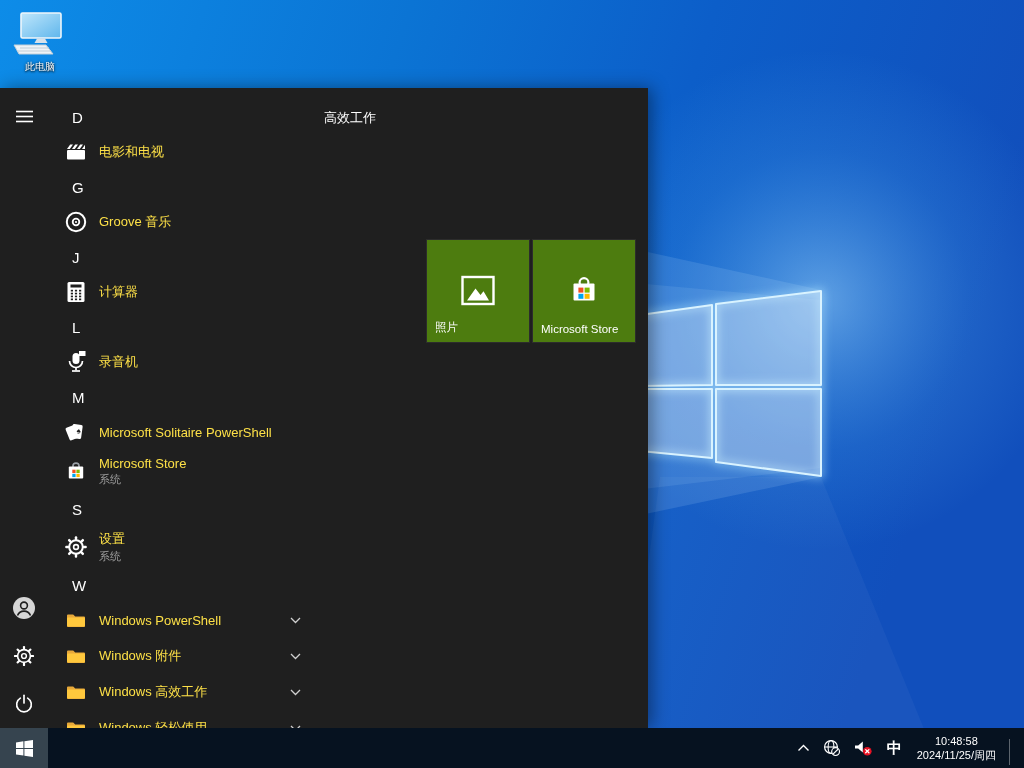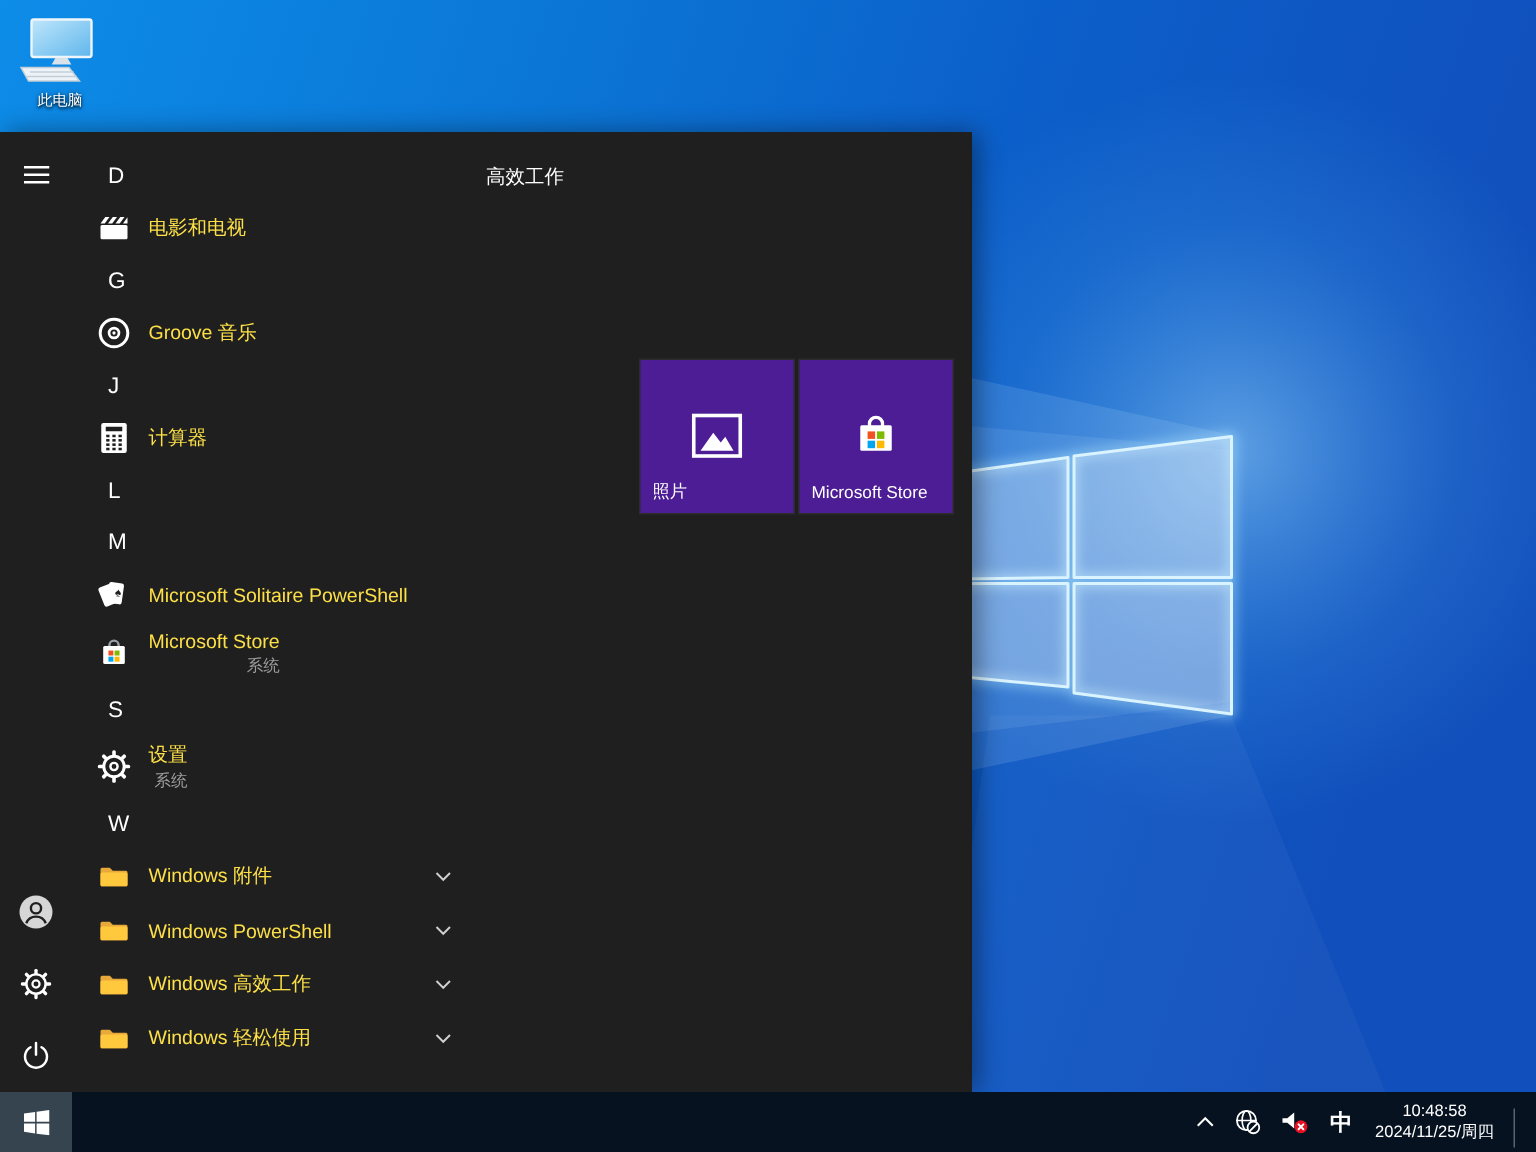--- a/index.html
+++ b/index.html
@@ -24,27 +24,27 @@
   .rail-btn.settings { top:548px; }
   .rail-btn.power  { top:596px; }
 
   .app-list { position:absolute; left:60px; top:12px; width:260px; }
   .section-letter { height:34px; display:flex; align-items:center; padding-left:12px; color:#fff; font-size:15px; cursor:pointer; }
   .app-row { position:relative; height:36px; display:flex; align-items:center; cursor:pointer; border-radius:1px; }
   .app-row.two-line { height:42px; }
   .app-icon { width:26px; height:26px; margin-left:3px; flex:0 0 26px; display:flex; align-items:center; justify-content:center; }
   .app-text { margin-left:10px; min-width:0; }
   .app-label { color:#fde047; font-size:13px; white-space:nowrap; }
-  .app-sublabel { color:#9d9d9d; font-size:11px; margin-top:1px;text-align:right; }
+  .app-sublabel { color:#9d9d9d; font-size:11px; margin-top:1px; }
   .row-chevron { position:absolute; left:228px; top:50%; transform:translateY(-50%); width:14px; height:14px; display:flex; align-items:center; justify-content:center; cursor:pointer; }
 
   .tile-area { position:absolute; left:324px; top:0; right:0; bottom:0; }
   .tile-group-title { position:absolute; left:0; top:21px; color:#fff; font-size:13px; cursor:pointer; }
   .tiles { position:absolute; left:103px; top:152px; display:flex; gap:4px; }
-  .tile { width:102px; height:102px; background:#4c1d95; position:relative; cursor:pointer; outline:1px solid rgba(255,255,255,0.06); }
+  .tile { width:102px; height:102px; background:#4d7c0f; position:relative; cursor:pointer; outline:1px solid rgba(255,255,255,0.06); }
   .tile .tile-icon { position:absolute; left:50%; top:34px; transform:translateX(-50%); }
   .tile .tile-label { position:absolute; left:8px; bottom:7px; right:4px; color:#fff; font-size:11.5px; white-space:nowrap; overflow:hidden; }
 
   
   .taskbar { position:absolute; left:0; top:728px; width:1024px; height:40px; background:#061220; display:flex; align-items:stretch; }
   .start-button { width:48px; height:40px; background:#36444f; display:flex; align-items:center; justify-content:center; cursor:pointer; }
   .taskbar-spacer { flex:1; }
   .tray { display:flex; align-items:center; gap:7px; padding-right:2px; }
   .tray-btn { height:40px; display:flex; align-items:center; justify-content:center; padding:0 3px; cursor:pointer; }
   .ime { color:#fff; font-size:15px; font-weight:bold; padding:0 4px; }
@@ -205,20 +205,34 @@
             <rect x="6.8" y="18.5" width="2.2" height="1.7" fill="#1f1f1f"></rect>
             <rect x="10.899999999999999" y="18.5" width="2.2" height="1.7" fill="#1f1f1f"></rect>
             <rect x="15" y="18.5" width="2.2" height="1.7" fill="#1f1f1f"></rect>
           </svg>
         </span>
         <div class="app-text">
           <div class="app-label">计算器</div>
         </div>
       </div>
       <div class="section-letter">L</div>
+      <div class="app-row">
+        <span class="app-icon">
+          <svg width="24" height="24" viewBox="0 0 24 24">
+      <rect x="15" y="1" width="6.5" height="5" fill="#fff"></rect>
+      <rect x="8.5" y="3" width="7" height="11" rx="3.5" fill="#fff"></rect>
+      <path d="M5.5 11 a6.5 6.5 0 0 0 13 0" fill="none" stroke="#fff" stroke-width="1.7"></path>
+      <line x1="12" y1="17.5" x2="12" y2="20.3" stroke="#fff" stroke-width="1.7"></line>
+      <line x1="8" y1="21" x2="16" y2="21" stroke="#fff" stroke-width="1.7"></line>
+          </svg>
+        </span>
+        <div class="app-text">
+          <div class="app-label">录音机</div>
+        </div>
+      </div>
       <div class="section-letter">M</div>
       <div class="app-row">
         <span class="app-icon">
           <svg width="24" height="24" viewBox="0 0 24 24">
       <rect x="3" y="6" width="10" height="13.5" rx="1.5" fill="#fff" transform="rotate(-22 8 12)"></rect>
       <rect x="8" y="4.5" width="10" height="14" rx="1.5" fill="#fff" transform="rotate(8 13 11)"></rect>
       <text x="12.6" y="13.4" font-size="8" fill="#1f1f1f" transform="rotate(8 13 11)">♠</text>
           </svg>
         </span>
         <div class="app-text">
@@ -266,37 +280,37 @@
       </div>
       <div class="section-letter">W</div>
       <div class="app-row">
         <span class="app-icon">
           <svg width="24" height="24" viewBox="0 0 24 24">
       <path d="M3 7.5 q0-1 1-1 h5.2 l2 2 h8.8 q1 0 1 1 v8.5 q0 1-1 1 H4 q-1 0-1-1 Z" fill="#e8a93a"></path>
       <rect x="3" y="9.6" width="18" height="9" rx="1" fill="#ffc83d"></rect>
           </svg>
         </span>
         <div class="app-text">
-          <div class="app-label">Windows 附件</div>
+          <div class="app-label">Windows PowerShell</div>
         </div>
         <span class="row-chevron">
           <svg width="11" height="7" viewBox="0 0 11 7">
             <polyline points="1,1 5.5,5.5 10,1" fill="none" stroke="#cfcfcf" stroke-width="1.3"></polyline>
           </svg>
         </span>
       </div>
       <div class="app-row">
         <span class="app-icon">
           <svg width="24" height="24" viewBox="0 0 24 24">
       <path d="M3 7.5 q0-1 1-1 h5.2 l2 2 h8.8 q1 0 1 1 v8.5 q0 1-1 1 H4 q-1 0-1-1 Z" fill="#e8a93a"></path>
       <rect x="3" y="9.6" width="18" height="9" rx="1" fill="#ffc83d"></rect>
           </svg>
         </span>
         <div class="app-text">
-          <div class="app-label">Windows PowerShell</div>
+          <div class="app-label">Windows 附件</div>
         </div>
         <span class="row-chevron">
           <svg width="11" height="7" viewBox="0 0 11 7">
             <polyline points="1,1 5.5,5.5 10,1" fill="none" stroke="#cfcfcf" stroke-width="1.3"></polyline>
           </svg>
         </span>
       </div>
       <div class="app-row">
         <span class="app-icon">
           <svg width="24" height="24" viewBox="0 0 24 24">

